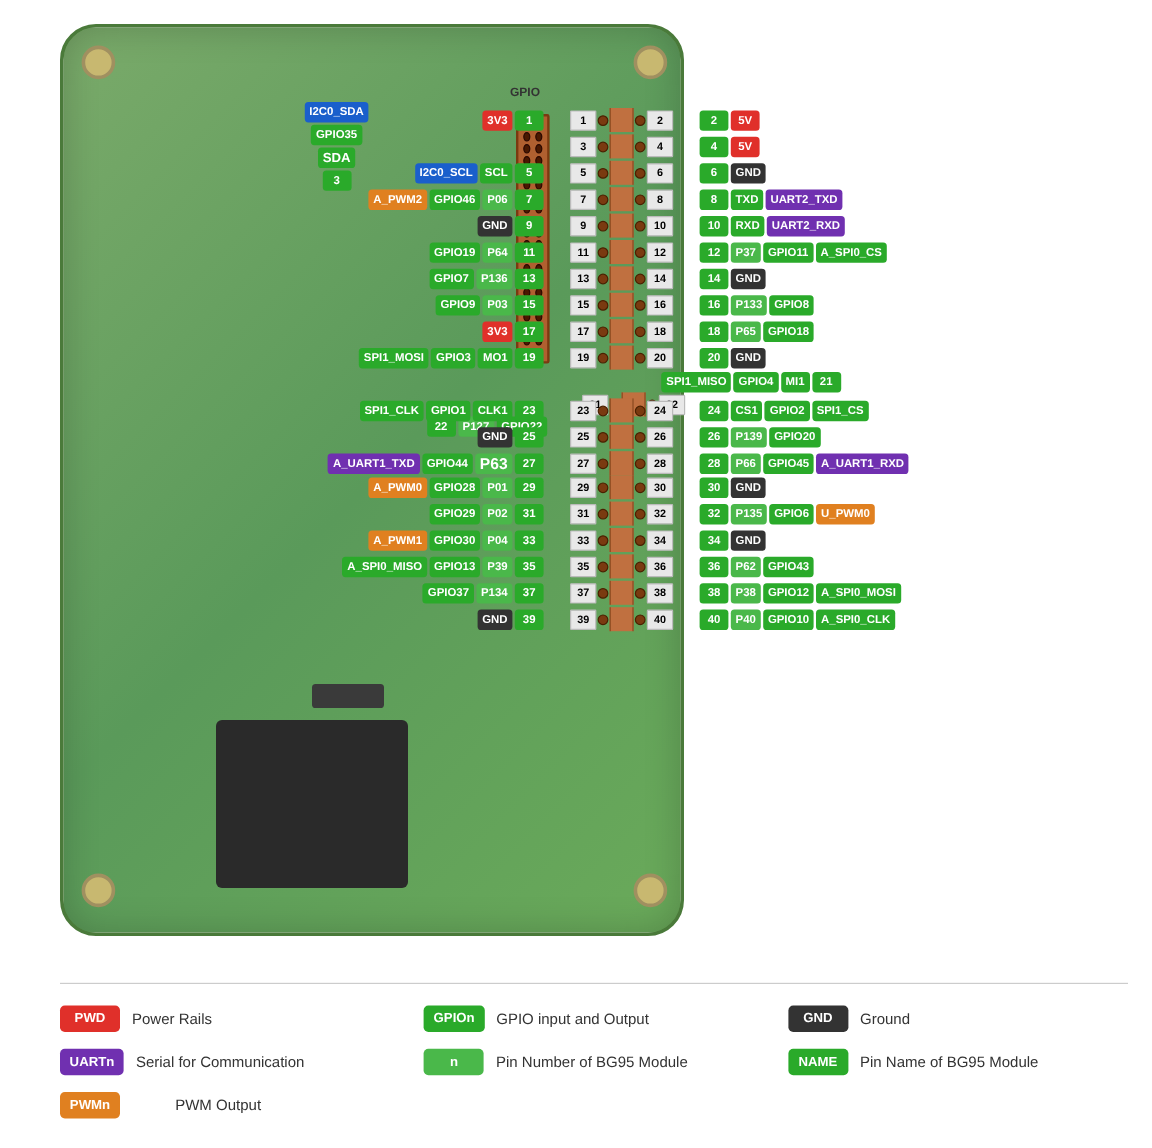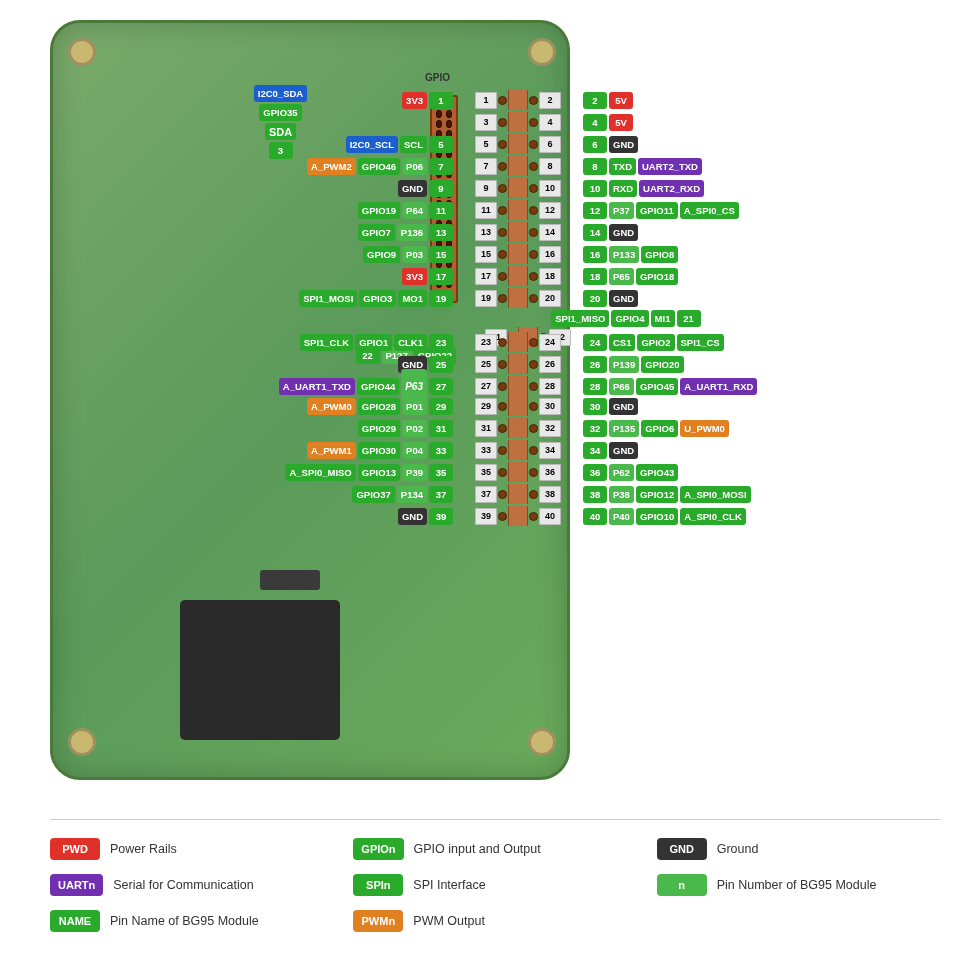--- a/index.html
+++ b/index.html
@@ -363,21 +363,21 @@
       <div style="width: 345px; display: flex; align-items: center; justify-content: flex-start; gap: 2px;">
         <span style="display: inline-flex; align-items: center; justify-content: center; padding: 1px 4px; border-radius: 3px; font-size: 9.5px; font-weight: bold; white-space: nowrap; height: 17px; min-width: 24px; background: rgb(42, 170, 42); color: rgb(255, 255, 255);">26</span>
         <span style="display: inline-flex; align-items: center; justify-content: center; padding: 1px 4px; border-radius: 3px; font-size: 9.5px; font-weight: bold; white-space: nowrap; height: 17px; min-width: 24px; background: rgb(74, 184, 74); color: rgb(255, 255, 255);">P139</span>
         <span style="display: inline-flex; align-items: center; justify-content: center; padding: 1px 4px; border-radius: 3px; font-size: 9.5px; font-weight: bold; white-space: nowrap; height: 17px; min-width: 24px; background: rgb(42, 170, 42); color: rgb(255, 255, 255);">GPIO20</span>
       </div>
     </div>
     <div style="display: flex; align-items: center; margin-bottom: 0; height: 20px;">
       <div style="width: 345px; display: flex; align-items: center; justify-content: flex-end; gap: 2px;">
         <span style="display: inline-flex; align-items: center; justify-content: center; padding: 1px 4px; border-radius: 3px; font-size: 9.5px; font-weight: bold; white-space: nowrap; height: 17px; min-width: 24px; background: rgb(112, 48, 176); color: rgb(255, 255, 255);">A_UART1_TXD</span>
         <span style="display: inline-flex; align-items: center; justify-content: center; padding: 1px 4px; border-radius: 3px; font-size: 9.5px; font-weight: bold; white-space: nowrap; height: 17px; min-width: 24px; background: rgb(42, 170, 42); color: rgb(255, 255, 255);">GPIO44</span>
-        <span style="display: inline-flex; align-items: center; justify-content: center; padding: 1px 4px; border-radius: 3px; font-size: 10px; font-weight: bold; white-space: nowrap; height: 34px; min-width: 24px; background: rgb(74, 184, 74); color: rgb(255, 255, 255); font-style: italic;">P63</span>
+        <span style="display: inline-flex; align-items: center; justify-content: center; padding: 1px 4px; border-radius: 3px; font-size: 13px; font-weight: bold; white-space: nowrap; height: 17px; min-width: 24px; background: rgb(74, 184, 74); color: rgb(255, 255, 255);">P63</span>
         <span style="display: inline-flex; align-items: center; justify-content: center; padding: 1px 4px; border-radius: 3px; font-size: 9.5px; font-weight: bold; white-space: nowrap; height: 17px; min-width: 24px; background: rgb(42, 170, 42); color: rgb(255, 255, 255);">27</span>
       </div>
       <div style="width: 130px; display: flex; align-items: center; justify-content: center; gap: 0px; flex-shrink: 0;">
         <div style="width: 22px; height: 17px; background: rgb(232, 232, 232); border: 1px solid rgb(187, 187, 187); display: flex; align-items: center; justify-content: center; font-size: 9px; font-weight: bold; color: rgb(0, 0, 0); border-radius: 1px;">27</div>
         <div style="width: 9px; height: 9px; background: rgb(122, 58, 16); border-radius: 50%; border: 1px solid rgb(74, 32, 0); margin: 0px 1px;"></div>
         <div style="width: 20px; height: 20px; background: rgb(192, 112, 64); border-left: 1px solid rgb(138, 74, 32); border-right: 1px solid rgb(138, 74, 32);"></div>
         <div style="width: 9px; height: 9px; background: rgb(122, 58, 16); border-radius: 50%; border: 1px solid rgb(74, 32, 0); margin: 0px 1px;"></div>
         <div style="width: 22px; height: 17px; background: rgb(232, 232, 232); border: 1px solid rgb(187, 187, 187); display: flex; align-items: center; justify-content: center; font-size: 9px; font-weight: bold; color: rgb(0, 0, 0); border-radius: 1px;">28</div>
       </div>
       <div style="width: 345px; display: flex; align-items: center; justify-content: flex-start; gap: 2px;">
@@ -524,29 +524,25 @@
     </div>
     <div style="display: flex; align-items: center; gap: 10px; font-size: 12.5px;">
       <span style="display: inline-flex; align-items: center; justify-content: center; padding: 2px 8px; border-radius: 4px; font-size: 11px; font-weight: bold; min-width: 50px; height: 22px; background: rgb(51, 51, 51); color: rgb(255, 255, 255);">GND</span>
       <span style="color: rgb(51, 51, 51);">Ground</span>
     </div>
     <div style="display: flex; align-items: center; gap: 10px; font-size: 12.5px;">
       <span style="display: inline-flex; align-items: center; justify-content: center; padding: 2px 8px; border-radius: 4px; font-size: 11px; font-weight: bold; min-width: 50px; height: 22px; background: rgb(112, 48, 176); color: rgb(255, 255, 255);">UARTn</span>
       <span style="color: rgb(51, 51, 51);">Serial for Communication</span>
     </div>
     <div style="display: flex; align-items: center; gap: 10px; font-size: 12.5px;">
-      <span style="display: inline-flex; align-items: center; justify-content: center; padding: 2px 8px; border-radius: 4px; font-size: 11px; font-weight: bold; min-width: 50px; height: 22px; background: rgb(42, 170, 42); color: rgb(255, 255, 255);">SPIn</span>
-      <span style="color: rgb(51, 51, 51);">SPI Interface</span>
-    </div>
-    <div style="display: flex; align-items: center; gap: 10px; font-size: 12.5px;">
       <span style="display: inline-flex; align-items: center; justify-content: center; padding: 2px 8px; border-radius: 4px; font-size: 11px; font-weight: bold; min-width: 50px; height: 22px; background: rgb(74, 184, 74); color: rgb(255, 255, 255);">n</span>
       <span style="color: rgb(51, 51, 51);">Pin Number of BG95 Module</span>
     </div>
     <div style="display: flex; align-items: center; gap: 10px; font-size: 12.5px;">
       <span style="display: inline-flex; align-items: center; justify-content: center; padding: 2px 8px; border-radius: 4px; font-size: 11px; font-weight: bold; min-width: 50px; height: 22px; background: rgb(42, 170, 42); color: rgb(255, 255, 255);">NAME</span>
       <span style="color: rgb(51, 51, 51);">Pin Name of BG95 Module</span>
     </div>
     <div style="display: flex; align-items: center; gap: 10px; font-size: 12.5px;">
       <span style="display: inline-flex; align-items: center; justify-content: center; padding: 2px 8px; border-radius: 4px; font-size: 11px; font-weight: bold; min-width: 50px; height: 22px; background: rgb(224, 128, 32); color: rgb(255, 255, 255);">PWMn</span>
-      <span style="color: rgb(51, 51, 51);">PWM Output</span>
+      <span style="color: rgb(51, 51, 51); margin-left: 36px;">PWM Output</span>
     </div>
 
 </div>
 
 </body></html>

